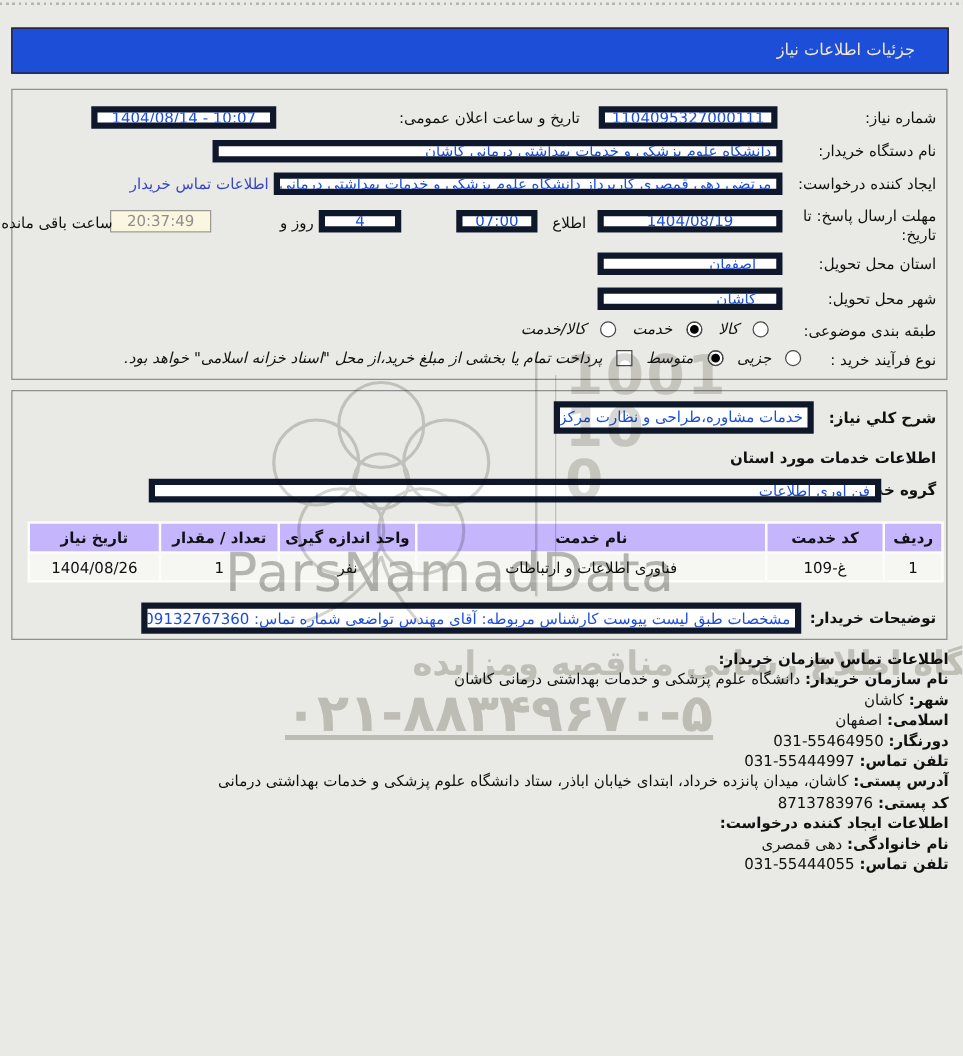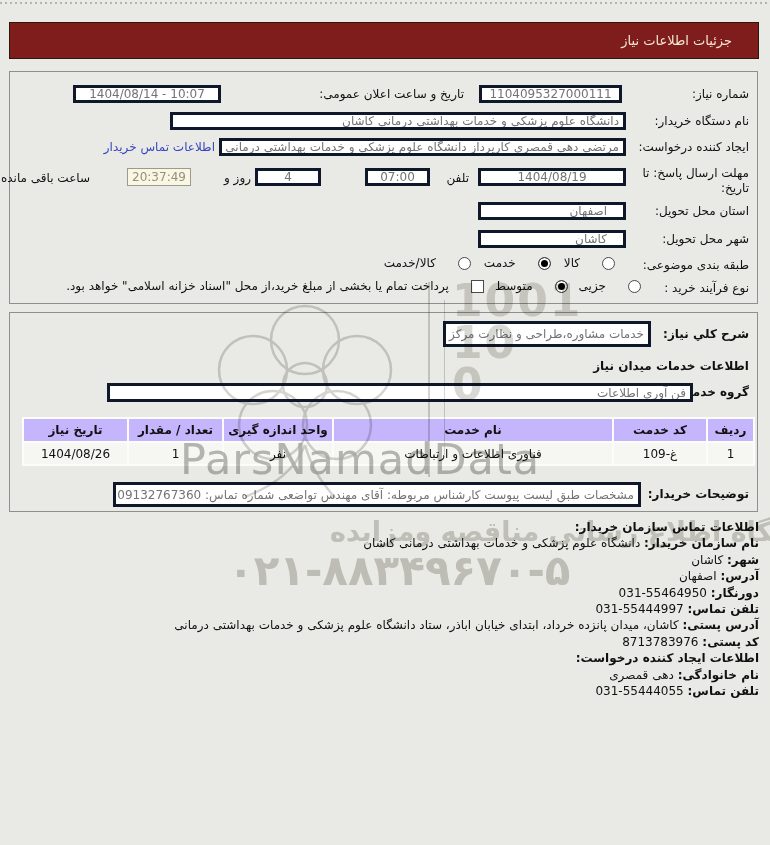--- a/index.html
+++ b/index.html
@@ -1,53 +1,53 @@
 <!DOCTYPE html>
 <html lang="fa"><head>
 <meta charset="utf-8">
 <style>
   html,body{margin:0;padding:0;}
   body{background:#dcdcd8;font-family:"DejaVu Sans","Liberation Sans",sans-serif;}
   #page{position:relative;width:770px;height:845px;background:#e9e9e5;overflow:hidden;margin:0 auto;}
   .abs{position:absolute;}
   .lbl{white-space:nowrap;font-size:12px;color:#111;}
   .blbl{white-space:nowrap;font-size:12px;font-weight:bold;color:#111;}
-  .inp{position:absolute;height:18px;background:#fff;border:3px solid #0f172a;box-sizing:border-box;
-       font-size:12px;color:#737373;display:flex;align-items:center;overflow:hidden;white-space:nowrap;}
+  .inp{position:absolute;height:18px;background:#fff;border:5px solid #0f172a;box-sizing:border-box;
+       font-size:12px;color:#1d4ed8;display:flex;align-items:center;overflow:hidden;white-space:nowrap;}
   .inp.center{justify-content:center;}
   .inp.rt{justify-content:flex-start;padding-right:4px;}
   .panel{position:absolute;left:9px;width:749px;border:1px solid #8f8f8f;box-sizing:border-box;direction:rtl;}
   .dots{position:absolute;top:2px;left:0;width:770px;height:2px;
         background-image:repeating-linear-gradient(90deg,#b4b4b0 0 2px,transparent 2px 5px);}
-  #titlebar{position:absolute;left:9px;top:22px;width:750px;height:37px;background:#7f1d1d;
+  #titlebar{position:absolute;left:9px;top:22px;width:750px;height:37px;background:#1d4ed8;
             border:1px solid #2a1809;box-sizing:border-box;direction:rtl;display:flex;align-items:center;
             padding-right:26px;color:#f3e9cf;font-size:13px;}
   .radio{display:inline-block;width:11px;height:11px;border-radius:50%;background:#fff;border:1px solid #4a4a4a;
          vertical-align:middle;flex:none;}
   .radio.checked{background:#000;box-shadow:inset 0 0 0 2px #fff, inset 0 0 0 5px #000;}
   .checkbox{display:inline-block;width:11px;height:11px;background:#fff;border:1px solid #4a4a4a;flex:none;}
   .optrow{position:absolute;display:flex;direction:rtl;align-items:center;gap:13px;}
-  .opt{display:flex;direction:rtl;align-items:center;gap:22px;}
+  .opt{display:flex;direction:rtl;align-items:center;gap:11px;font-style:italic;}
   table.svc{border-collapse:separate;border-spacing:2px;background:#fcfcfa;direction:rtl;}
   table.svc th{background:#c4b5fd;font-size:12px;font-weight:bold;color:#111;height:22px;padding:0 2px;}
   table.svc td{background:#f6f6f3;font-size:12px;color:#111;height:21px;text-align:center;padding:0 2px;}
   #contact-block{position:absolute;right:11px;top:519px;width:748px;direction:rtl;text-align:right;
                  font-size:12px;line-height:16.4px;color:#111;}
   #contact-block b{font-weight:bold;}
   .link{color:#3846c2;font-size:12px;white-space:nowrap;cursor:pointer;}
   
   #wm{position:absolute;inset:0;pointer-events:none;z-index:30;mix-blend-mode:multiply;}
   .wm-digits{position:absolute;left:452px;top:280px;font-size:44px;font-weight:bold;color:#d8d8d4;
              line-height:0.95;letter-spacing:2px;}
   .wm-brand{position:absolute;left:180px;top:434px;font-size:43px;font-weight:normal;color:#ababa7;
             letter-spacing:1px;opacity:.8;}
   .wm-tagline{position:absolute;left:330px;top:516px;font-size:27px;font-weight:bold;color:#d1d1cc;
               direction:rtl;white-space:nowrap;}
   .wm-phone{position:absolute;left:228px;top:546px;font-size:42px;font-weight:bold;color:#cfcfca;
-            letter-spacing:3px;direction:ltr;white-space:nowrap;}
+            letter-spacing:3px;direction:ltr;white-space:nowrap;text-decoration:underline;}
   .vline{position:absolute;background:#d4d4d0;}
 </style>
 </head>
 <body>
 
 <div id="page">
   <div class="dots"></div>
 
   <div id="titlebar">
     <span>جزئیات اطلاعات نیاز</span>
@@ -72,29 +72,29 @@
     <span class="lbl abs" style="right:8px;top:68px;">ایجاد کننده درخواست:</span>
     <div class="inp rt" style="right:131px;top:66px;width:407px;">
       <span>مرتضی دهی قمصری کارپرداز دانشگاه علوم پزشکی و خدمات بهداشتی درمانی</span>
     </div>
     <span class="link abs" style="right:542px;top:68px;">اطلاعات تماس خریدار</span>
 
     <span class="lbl abs" style="right:8px;top:94px;width:112px;white-space:normal;line-height:15px;">مهلت ارسال پاسخ: تا تاریخ:</span>
     <div class="inp center" style="right:131px;top:96px;width:148px;">
       <span>1404/08/19</span>
     </div>
-    <span class="lbl abs" style="right:288px;top:99px;">تلفن</span>
+    <span class="lbl abs" style="right:288px;top:99px;">اطلاع</span>
     <div class="inp center" style="right:327px;top:96px;width:65px;">
       <span>07:00</span>
     </div>
     <div class="inp center" style="right:436px;top:96px;width:66px;">
       <span>4</span>
     </div>
     <span class="lbl abs" style="right:506px;top:99px;">روز و</span>
-    <div class="inp center" style="right:566px;top:96px;width:64px;background:#faf6e0;border:1px solid #9a9a94;color:#90908a;">
+    <div class="inp center" style="right:588px;top:96px;width:81px;background:#faf6e0;border:1px solid #9a9a94;color:#90908a;">
       <span>20:37:49</span>
     </div>
     <span class="lbl abs" style="right:667px;top:99px;">ساعت باقی مانده</span>
 
     <span class="lbl abs" style="right:8px;top:132px;">استان محل تحویل:</span>
     <div class="inp rt" style="right:131px;top:130px;width:148px;padding-right:16px;">
       <span>اصفهان</span>
     </div>
 
     <span class="lbl abs" style="right:8px;top:160px;">شهر محل تحویل:</span>
@@ -135,24 +135,24 @@
     </div>
   </div>
 
   <div class="panel" style="top:312px;height:200px;">
 
     <span class="blbl abs" style="right:8px;top:14px;">شرح کلي نیاز:</span>
     <div class="inp rt" style="right:106px;top:8px;width:208px;height:26px;">
       <span>خدمات مشاوره،طراحی و نظارت مرکز داده</span>
     </div>
 
-    <span class="blbl abs" style="right:8px;top:46px;">اطلاعات خدمات میدان نیاز</span>
+    <span class="blbl abs" style="right:8px;top:46px;">اطلاعات خدمات مورد استان</span>
 
     <span class="blbl abs" style="right:8px;top:72px;">گروه خدمت:</span>
-    <div class="inp rt" style="right:64px;top:70px;width:586px;height:19px;">
+    <div class="inp rt" style="right:52px;top:70px;width:586px;height:19px;">
       <span>فن آوری اطلاعات</span>
     </div>
 
     <table class="svc abs" style="right:2px;top:104px;">
       <colgroup>
         <col style="width:45px">
           <col style="width:92px">
           <col style="width:278px">
         <col style="width:108px">
           <col style="width:93px">
@@ -183,21 +183,21 @@
     <span class="blbl abs" style="right:8px;top:174px;">توضیحات خریدار:</span>
     <div class="inp rt" style="right:116px;top:169px;width:528px;height:25px;">
       <span>مشخصات طبق لیست پیوست کارشناس مربوطه: آقای مهندس تواضعی شماره تماس: 09132767360</span>
     </div>
   </div>
 
   <div id="contact-block">
     <div><b>اطلاعات تماس سازمان خریدار:</b></div>
     <div><b>نام سازمان خریدار:</b> <span>دانشگاه علوم پزشکی و خدمات بهداشتی درمانی کاشان</span></div>
     <div><b>شهر:</b> <span>کاشان</span></div>
-    <div><b>آدرس:</b> <span>اصفهان</span></div>
+    <div><b>اسلامی:</b> <span>اصفهان</span></div>
     <div><b>دورنگار:</b> <span>55464950-031</span></div>
     <div><b>تلفن تماس:</b> <span>55444997-031</span></div>
     <div><b>آدرس پستی:</b> <span>کاشان، میدان پانزده خرداد، ابتدای خیابان اباذر، ستاد دانشگاه علوم پزشکی و خدمات بهداشتی درمانی</span></div>
     <div><b>کد پستی:</b> <span>8713783976</span></div>
     <div><b>اطلاعات ایجاد کننده درخواست:</b></div>
     <div><b>نام خانوادگی:</b> <span>دهی قمصری</span></div>
     <div><b>تلفن تماس:</b> <span>55444055-031</span></div>
   </div>
 
   <div id="wm">

